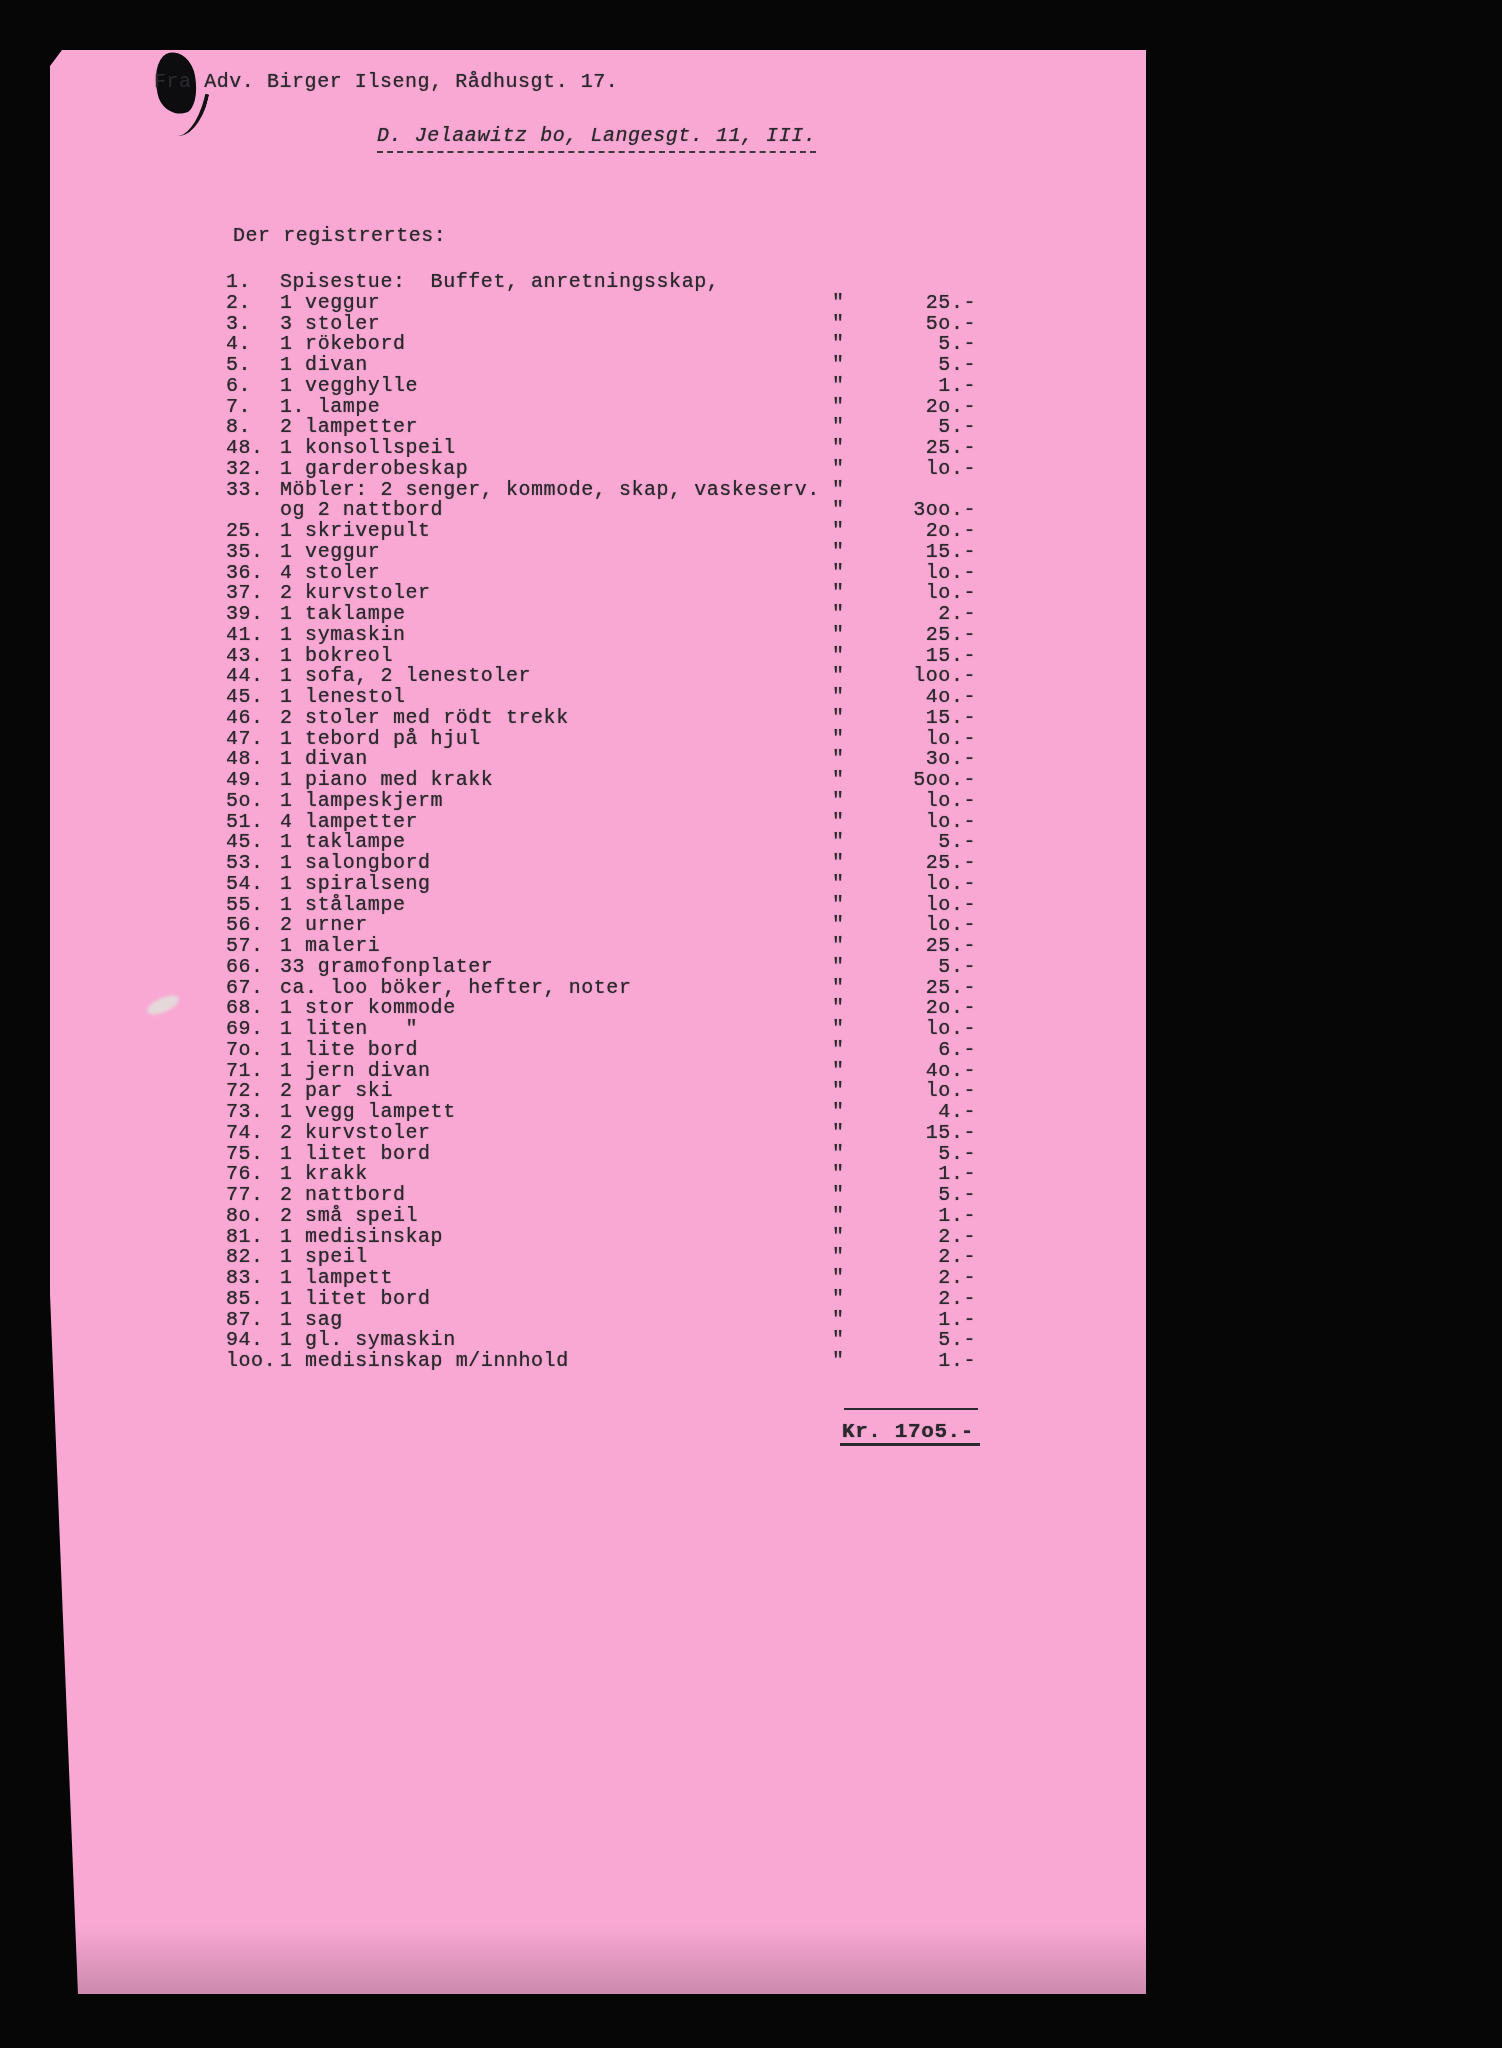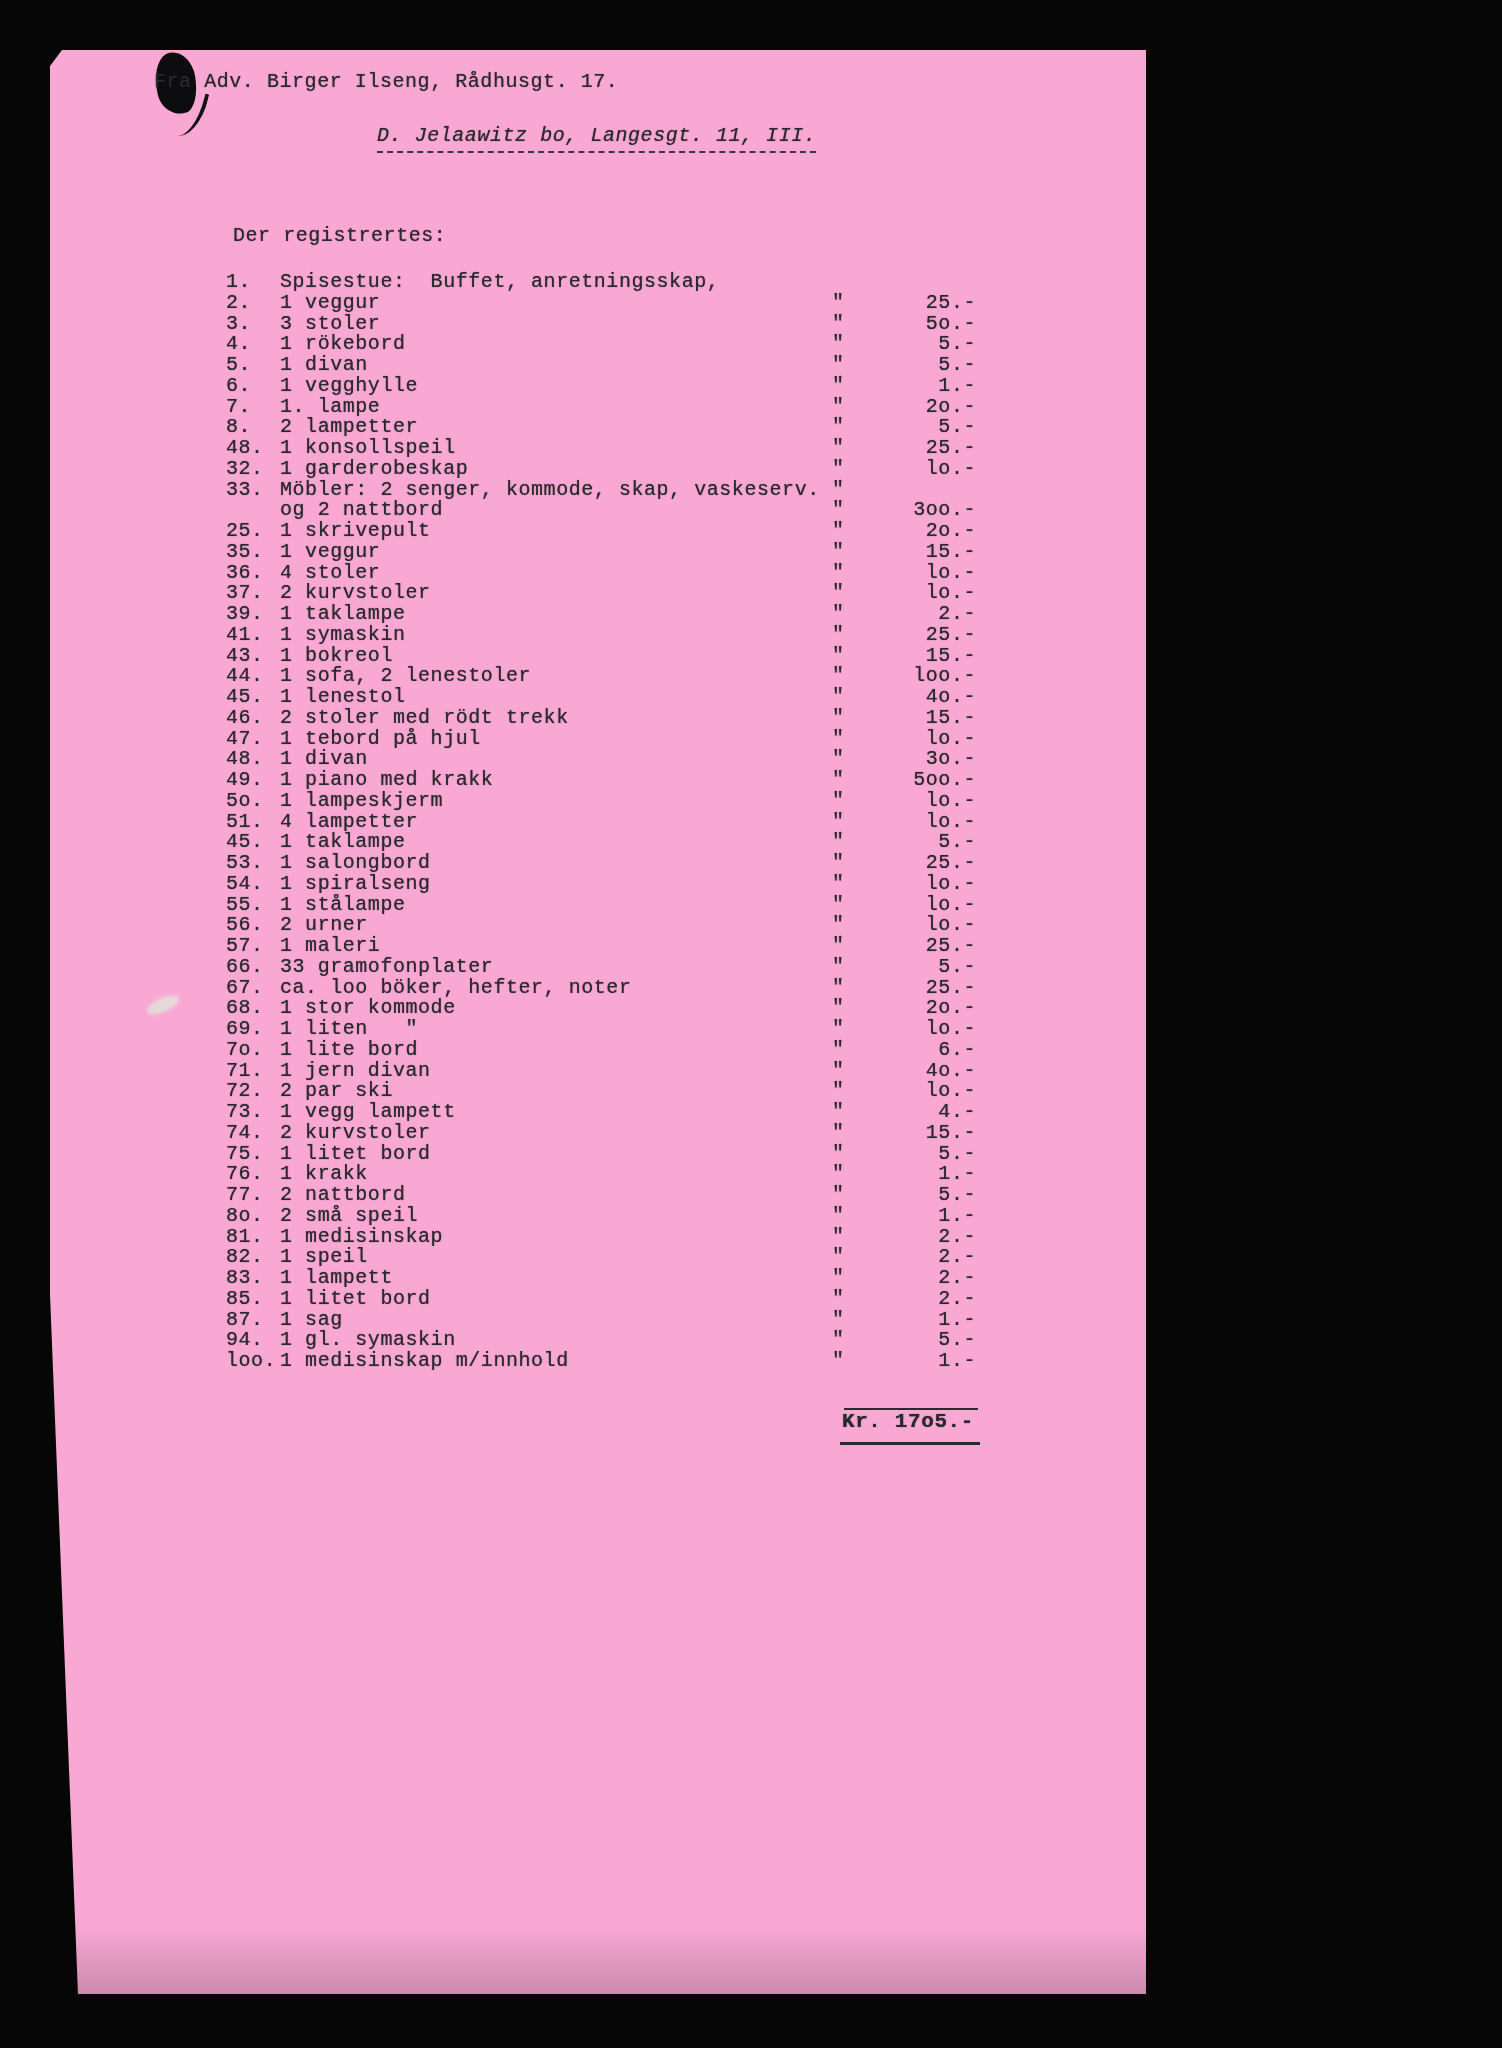--- a/index.html
+++ b/index.html
@@ -53,24 +53,24 @@
   .row .cur{text-align:left;padding-left:4px;}
   .row .amt{text-align:right;padding-right:6px;}
   .total-wrap{
     position:absolute;left:176px;top:1358px;width:756px;text-align:right;
   }
   .total-rule{
     display:block;margin-left:auto;margin-right:4px;width:134px;
     border-top:2.5px solid #2a2a2e;height:0;
   }
   .total-line{
-    display:inline-block;margin-right:2px;
+    display:inline-block;margin-top:10px;margin-right:2px;
     font-size:21px;letter-spacing:0.6px;font-weight:bold;
     border-bottom:3px solid #2a2a2e;
-    padding:0 6px 9px 2px;
+    padding:0 6px 0 2px;
     text-shadow:0 0 1px rgba(30,30,35,0.85);
     white-space:pre;
   }
   
   .ink-blob{
     position:absolute;left:106px;top:2px;width:40px;height:62px;
     background:#0d0d10;
     border-radius:52% 58% 44% 60%/60% 48% 62% 42%;
     transform:rotate(-10deg);
   }

